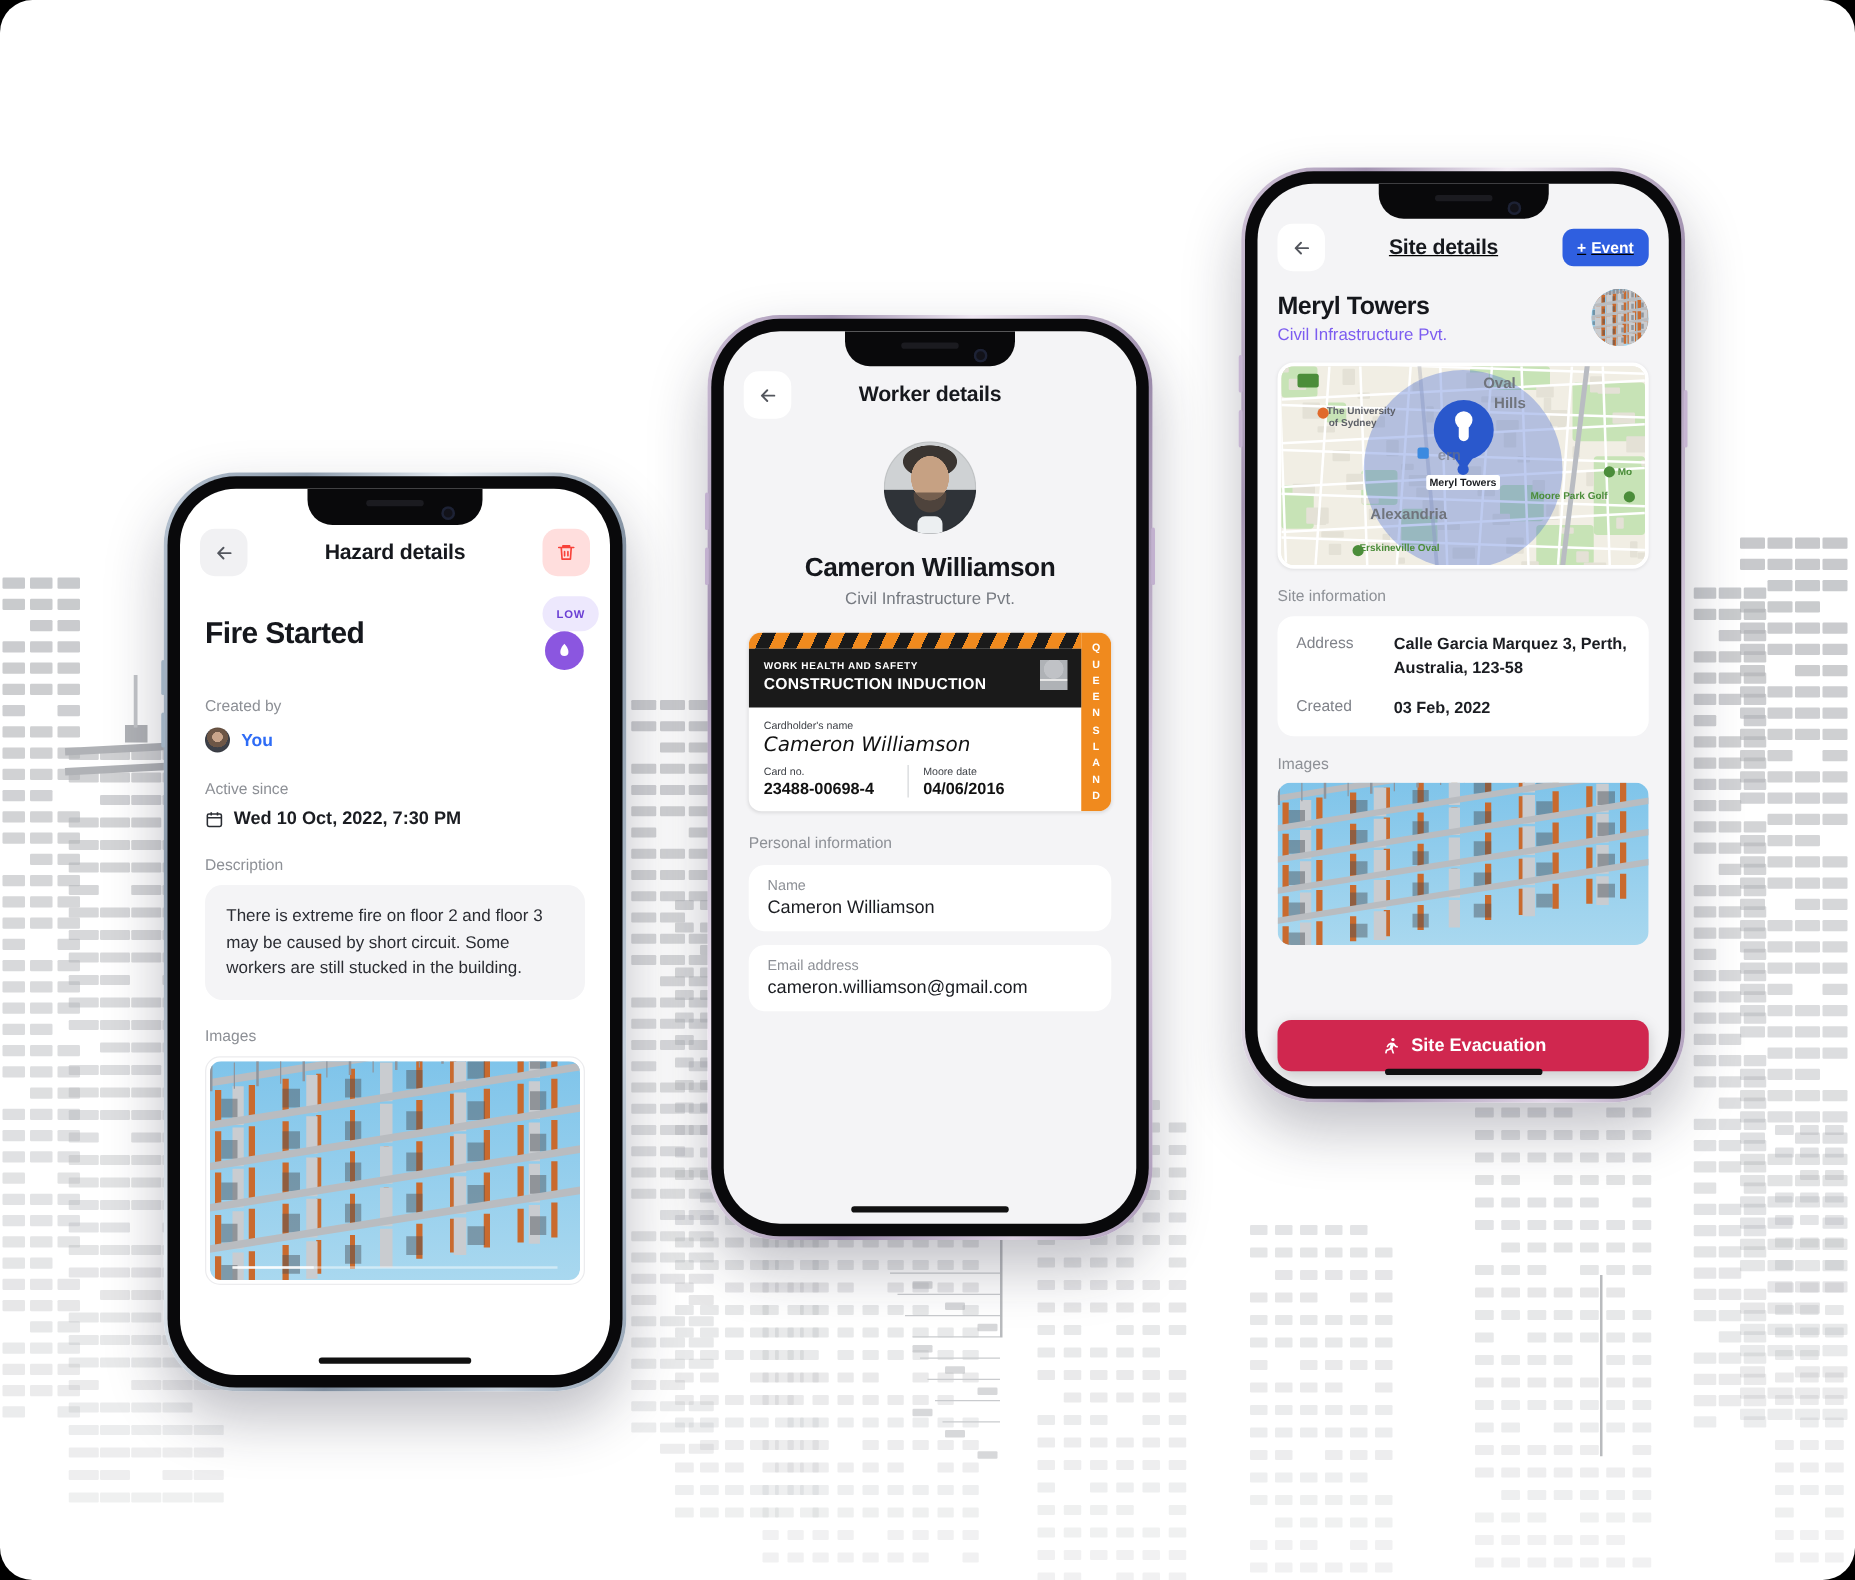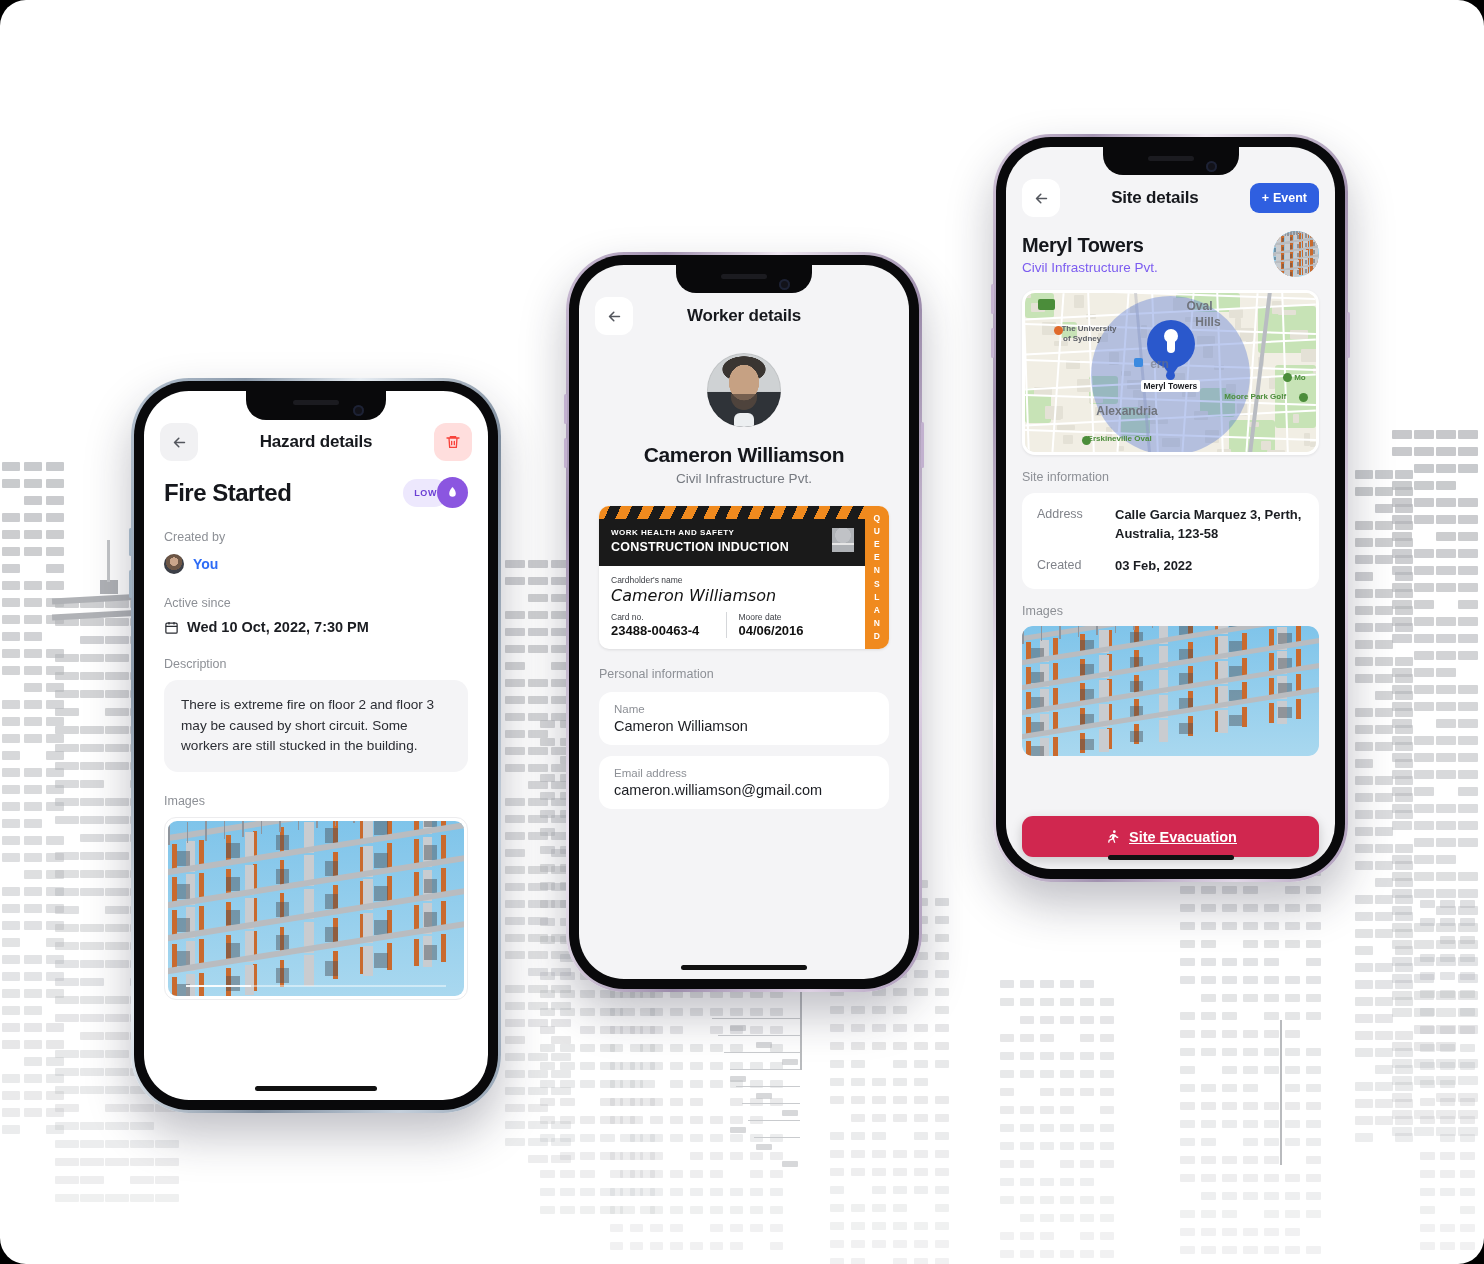--- a/index.html
+++ b/index.html
@@ -1675,21 +1675,21 @@
           <svg width="16" height="16" viewBox="0 0 24 24" fill="none" stroke="#f8423a" stroke-width="2" stroke-linecap="round" stroke-linejoin="round">
               <path d="M3 6h18M8 6V4h8v2M6 6l1 14h10l1-14"></path>
               <path d="M10 11v5M14 11v5"></path>
             </svg>
         </div>
       </div>
 
       <div class="p1body">
         <div style="display:flex;align-items:center;justify-content:space-between;margin-top:12px;">
           <div class="hazard-title">Fire Started</div>
-          <div style="display:flex;align-items:center;">
+          <div style="display:flex;align-items:center;flex-direction:column;">
             <div class="lowpill">LOW</div>
             <div class="firedot">
               <svg width="13" height="15" viewBox="0 0 24 24" fill="#fff">
                   <path d="M12 2C12 2 6 8 6 14a6 6 0 0 0 12 0c0-6-6-12-6-12z"></path>
                 </svg>
             </div>
           </div>
         </div>
 
         <div class="sectlabel" style="margin-top:22px;">Created by</div>
@@ -1893,21 +1893,21 @@
               <div class="l1">WORK HEALTH AND SAFETY</div>
               <div class="l2">CONSTRUCTION INDUCTION</div>
               <div class="crest"></div>
             </div>
             <div class="idbody">
               <div class="idlbl">Cardholder's name</div>
               <div class="idname">Cameron Williamson</div>
               <div class="idrow">
                 <div class="idcell">
                   <div class="idlbl">Card no.</div>
-                  <div class="idval">23488-00463-4</div>
+                  <div class="idval">23488-00698-4</div>
                 </div>
                 <div class="idcell b">
                   <div class="idlbl">Moore date</div>
                   <div class="idval">04/06/2016</div>
                 </div>
               </div>
             </div>
           </div>
           <div class="qld" id="qldtext">
               <span>Q</span>
@@ -1945,21 +1945,21 @@
     <div class="bezel"></div>
     <div class="sidebtn" style="left:-2px;top:150px;width:3px;height:30px;background:#c6b5d2;"></div>
     <div class="sidebtn" style="left:-2px;top:194px;width:3px;height:30px;background:#c6b5d2;"></div>
     <div class="sidebtn" style="right:-2px;top:178px;width:3px;height:46px;background:#c6b5d2;"></div>
     <div class="screen">
       <div class="notch" id="p3-notch">
         <div class="spk"></div>
         <div class="cam"></div>
       </div>
 
-      <div class="nav" style="height:74px;padding-top:28px;">
+      <div class="nav" style="height:74px;padding-top:28px;text-decoration:underline;">
         <div class="iconbtn white">
           <svg width="17" height="17" viewBox="0 0 24 24" fill="none" stroke="#53565d" stroke-width="2.2" stroke-linecap="round" stroke-linejoin="round">
               <path d="M19 12H5M11 18l-6-6 6-6"></path>
             </svg>
         </div>
         <div class="navtitle">Site details</div>
         <div class="eventbtn">
           <span>+</span>
           <span>Event</span>
         </div>
@@ -2364,21 +2364,21 @@
                 <div class="scaf" style="left:74.25px;top:-6.3100000000000005px;width:1.5px;height:15.6px;"></div>
                 <div class="scaf" style="left:92.8125px;top:-8.5375px;width:1.5px;height:15.6px;"></div>
                 <div class="scaf" style="left:111.375px;top:-10.765px;width:1.5px;height:15.6px;"></div>
                 <div class="scaf" style="left:129.9375px;top:-12.9925px;width:1.5px;height:15.6px;"></div>
                 <div class="scaf" style="left:148.5px;top:-15.22px;width:1.5px;height:15.6px;"></div>
               </div>
             </div>
         </div>
       </div>
 
-      <div class="evacbtn" style="bottom:12px;text-decoration:underline;">
+      <div class="evacbtn" style="bottom:12px;">
         <svg width="16" height="16" viewBox="0 0 24 24" fill="#fff">
           <circle cx="15.5" cy="4" r="2"></circle>
           <path d="M13 7.5l-3.3 1.7-1.9 3.3 1.6 1 1.4-2.3 1.9-.9-1.3 4.2-4.4 1.6-1 4.2 1.9.4.8-3.1 4.8-1.8 1.6 5h2l-2-6.2 1.3-3.4 2.2 2.1 2.6.4.3-1.9-2-.4-2.6-3.2z"></path>
         </svg>
         <span>Site Evacuation</span>
       </div>
 
       <div class="homebar" style="width:126px;"></div>
     </div>
   </div>

